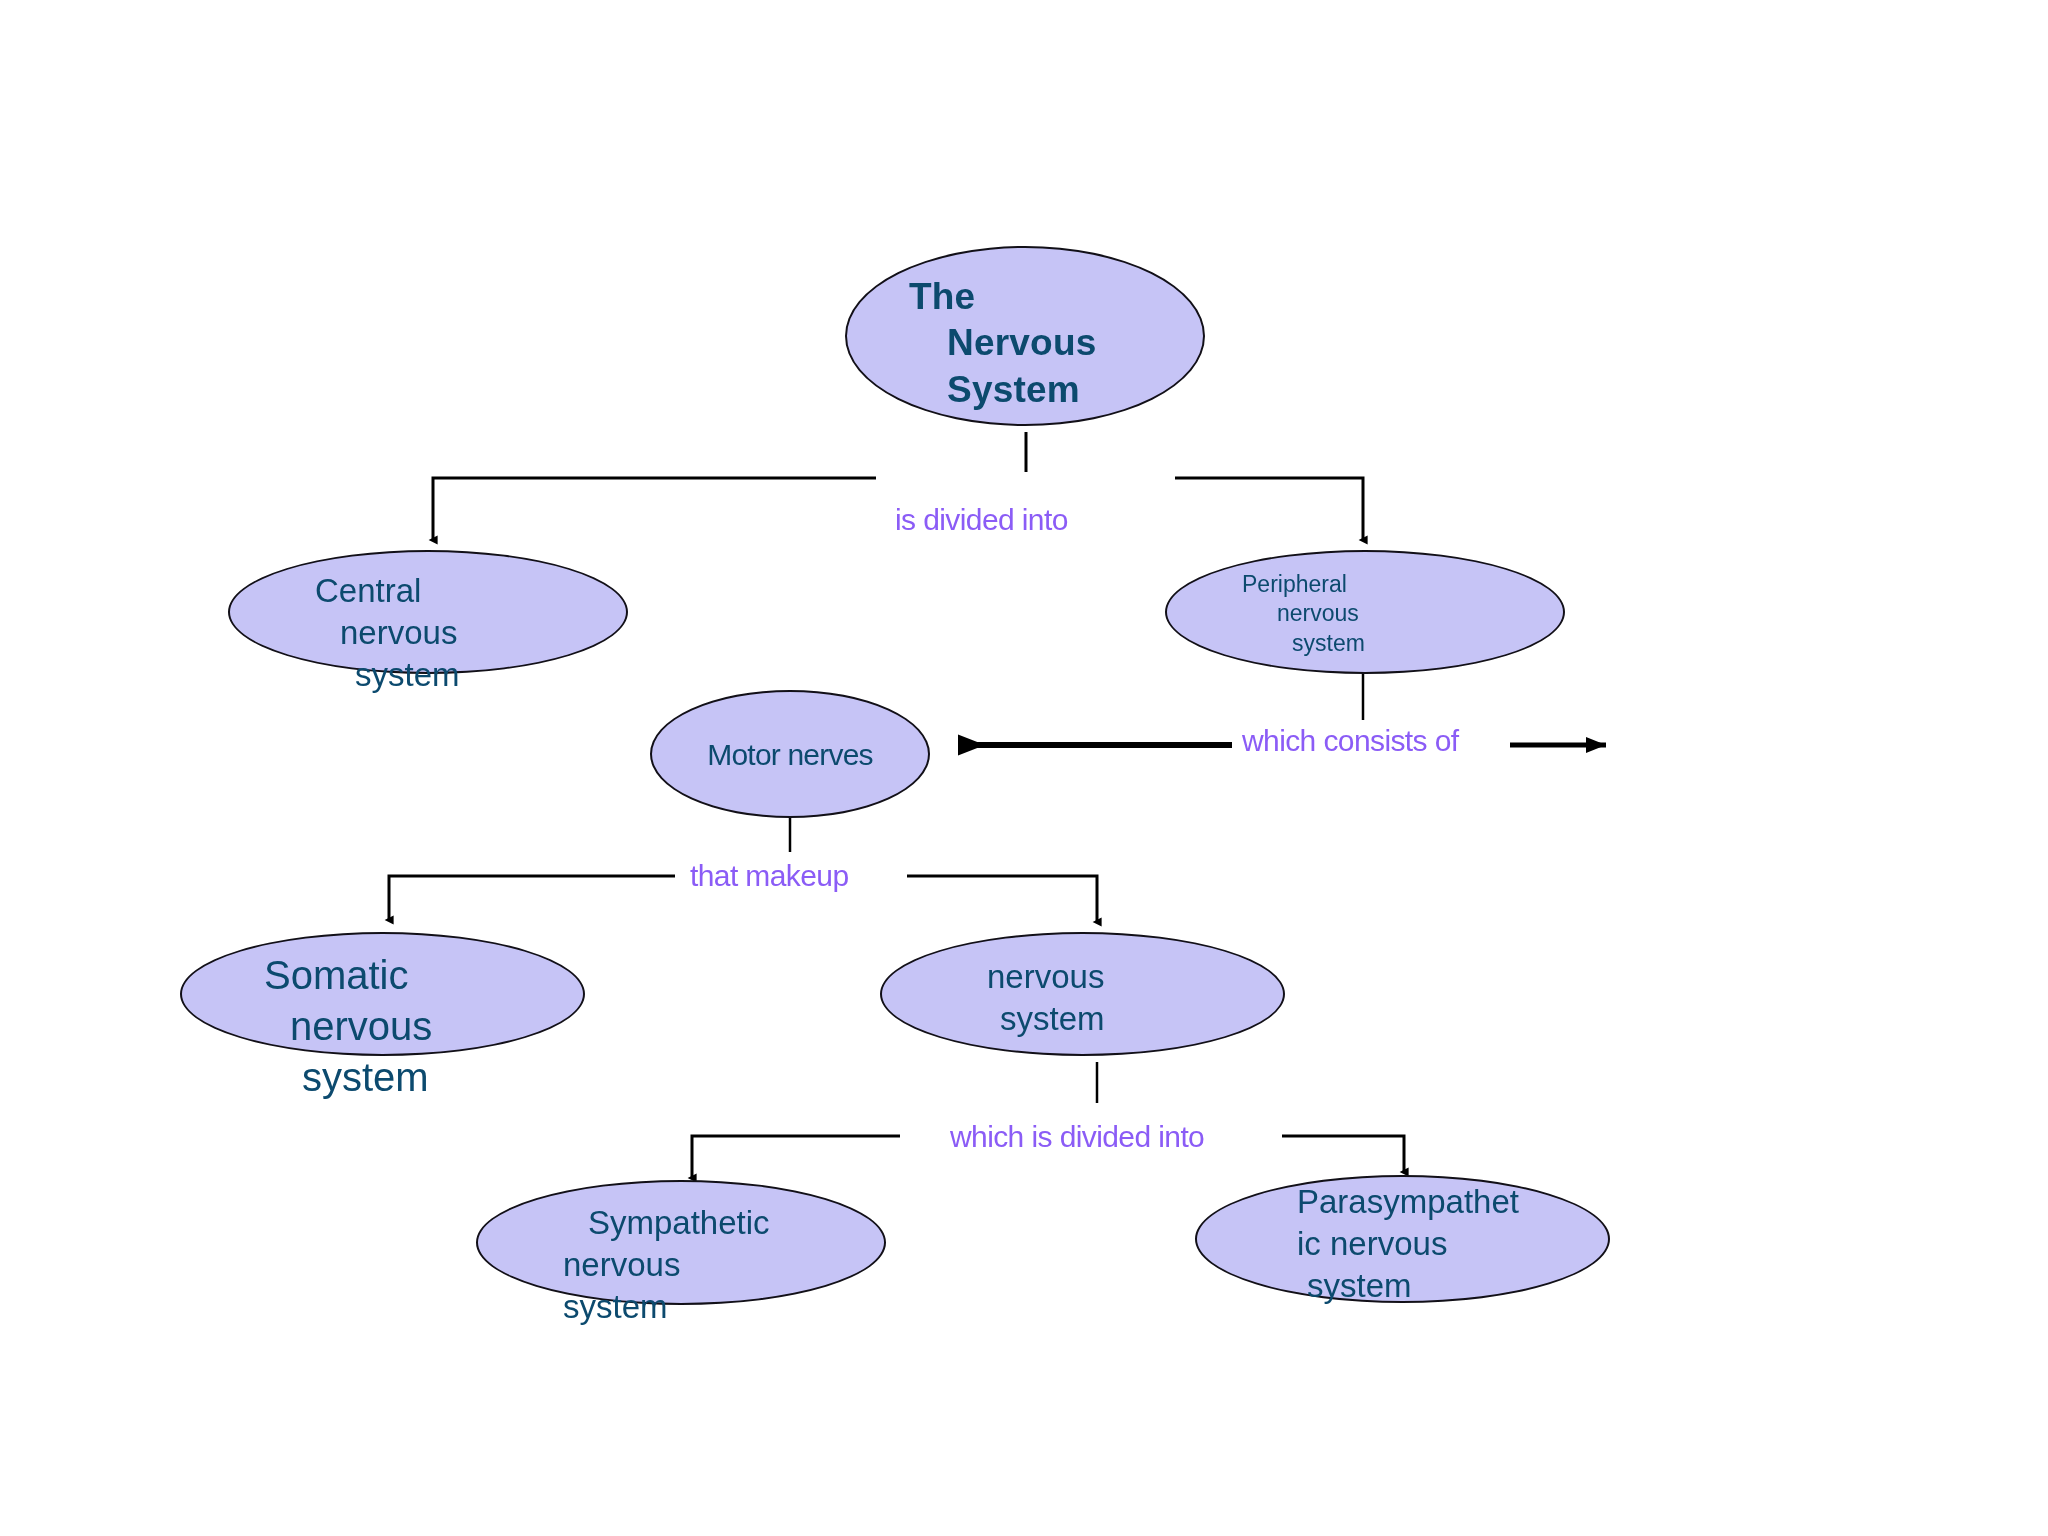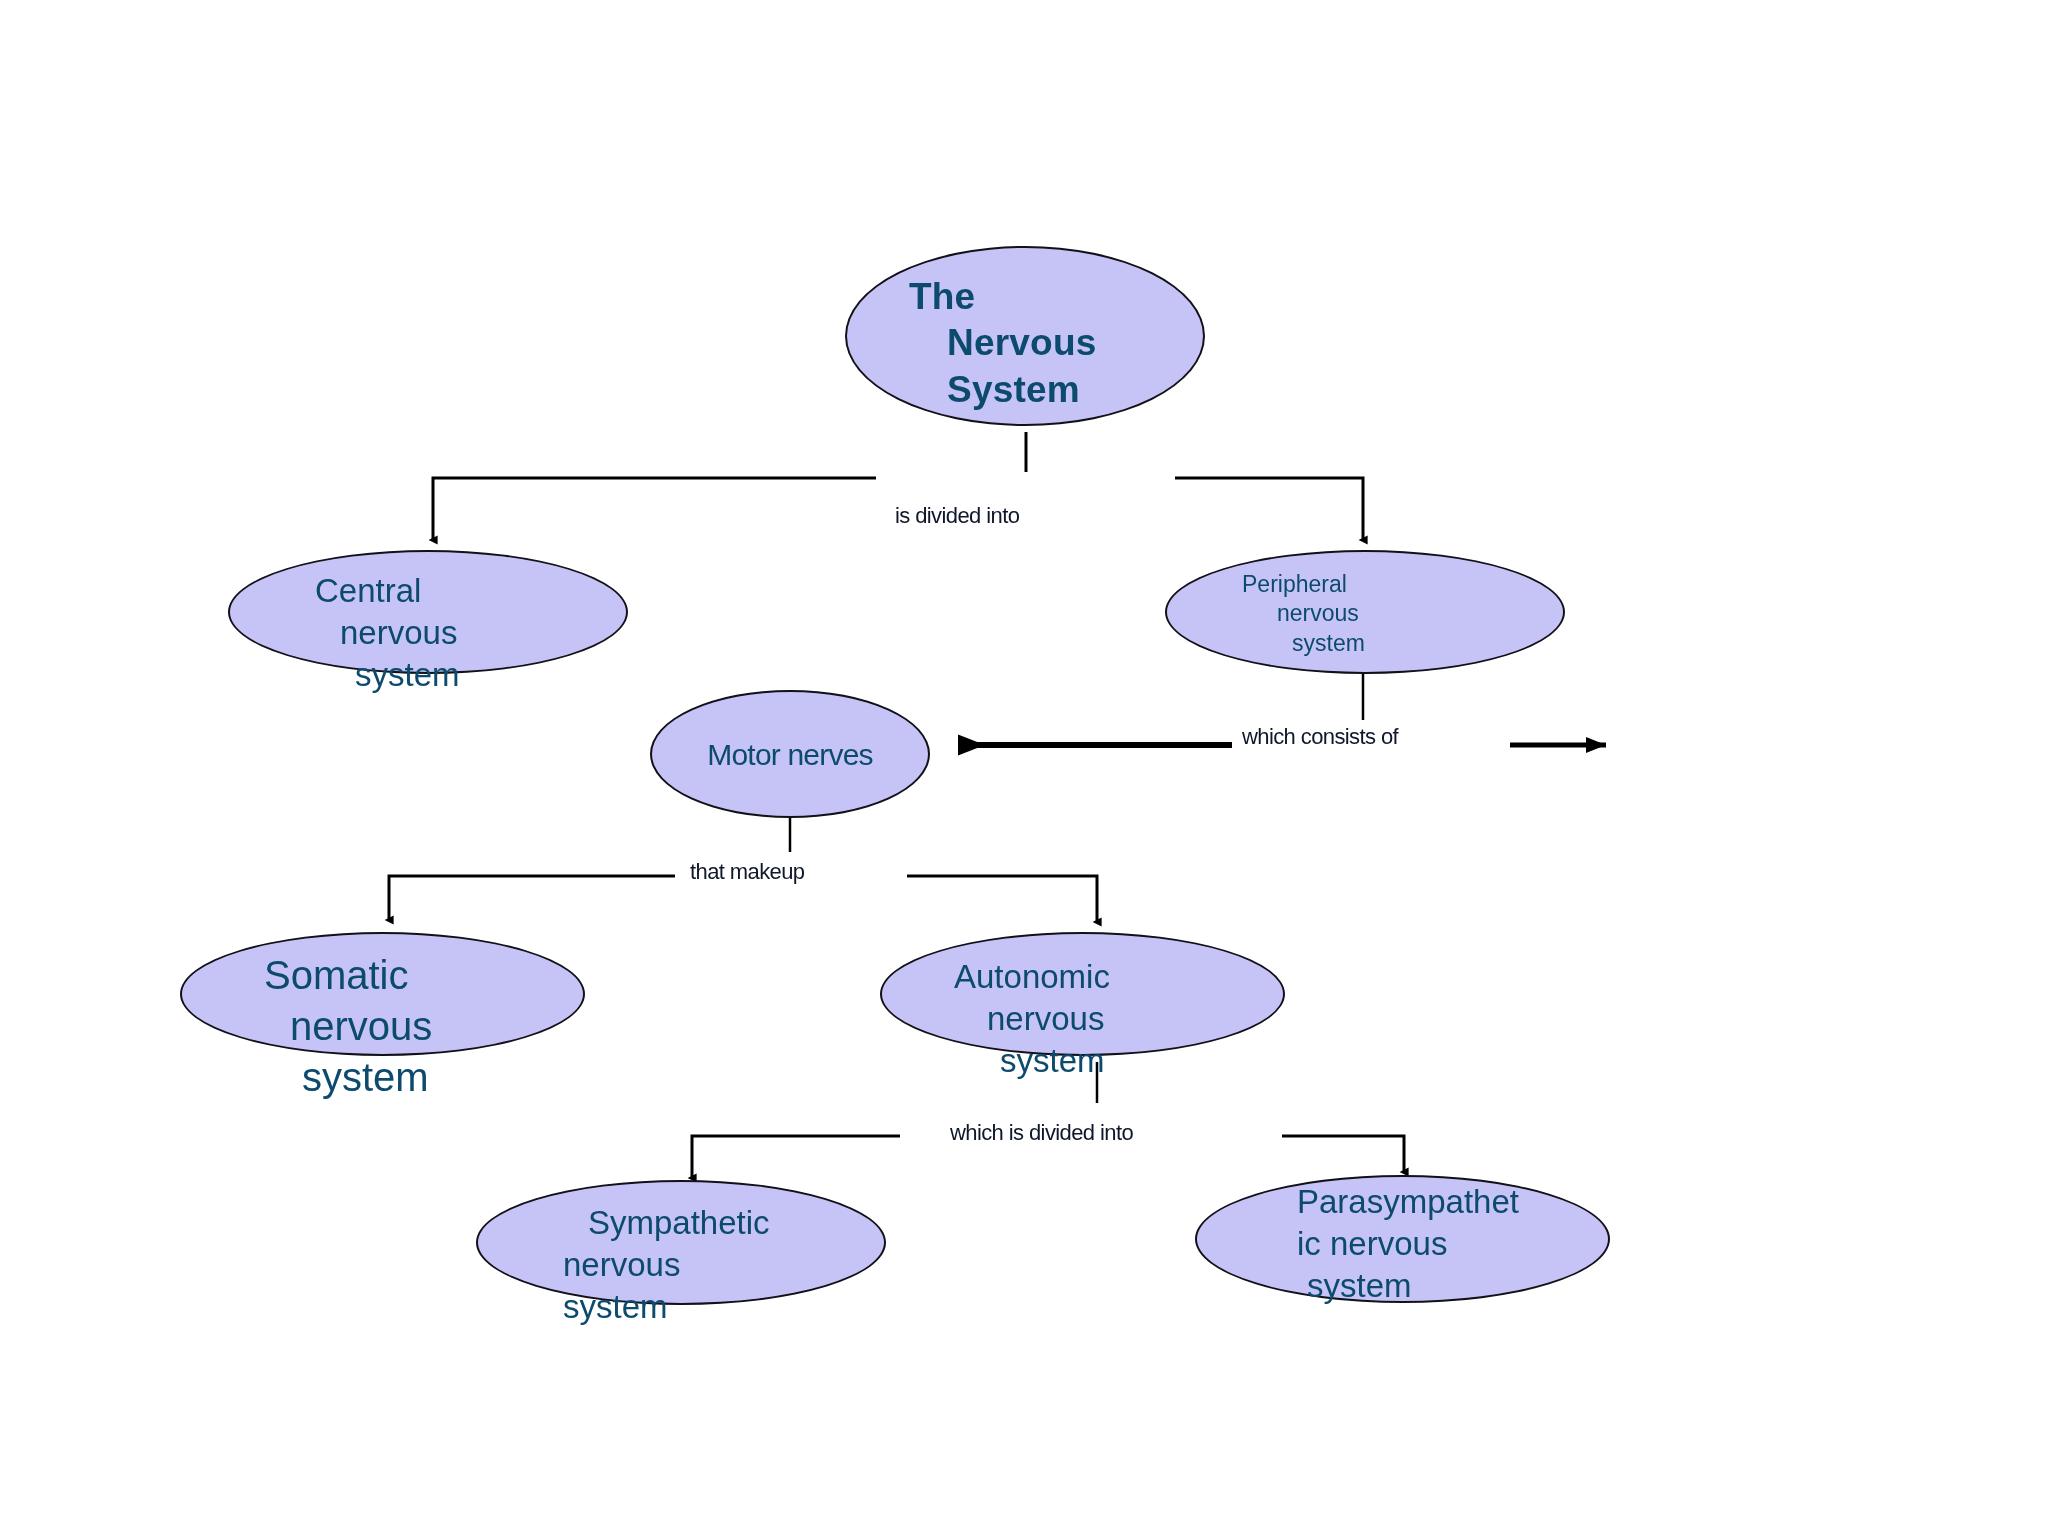--- a/index.html
+++ b/index.html
@@ -40,23 +40,23 @@
     text-align: left;
     color: #0c4a6e;
     white-space: nowrap;
     line-height: 1.28;
   }
   .node-label .ln {
     display: block;
   }
   .edge-label {
     position: absolute;
-    color: #0f172a;
+    color: #8b5cf6;
     white-space: nowrap;
-    font-size: 22px;
+    font-size: 30px;
     letter-spacing: -0.6px;
     line-height: 1;
   }
   
   #node-root {
     left: 845px; top: 246px; width: 360px; height: 180px;
   }
   #node-root .node-label {
     top: 26px;
     font-size: 37px;
@@ -245,21 +245,20 @@
   <div class="node" id="node-somatic" style="background: rgb(198, 196, 246); border-color: rgb(18, 16, 24);">
     <div class="node-label">
       <span class="ln ln1">Somatic</span>
       <span class="ln ln2">nervous</span>
       <span class="ln ln3">system</span>
     </div>
   </div>
 
   <div class="node" id="node-autonomic" style="background: rgb(198, 196, 246); border-color: rgb(18, 16, 24);">
     <div class="node-label">
-      <span class="ln ln1">Autonomic</span>
       <span class="ln ln2">nervous</span>
       <span class="ln ln3">system</span>
     </div>
   </div>
 
   <div class="node" id="node-sympathetic" style="background: rgb(198, 196, 246); border-color: rgb(18, 16, 24);">
     <div class="node-label">
       <span class="ln ln1">Sympathetic</span>
       <span class="ln ln2">nervous</span>
       <span class="ln ln3">system</span>

